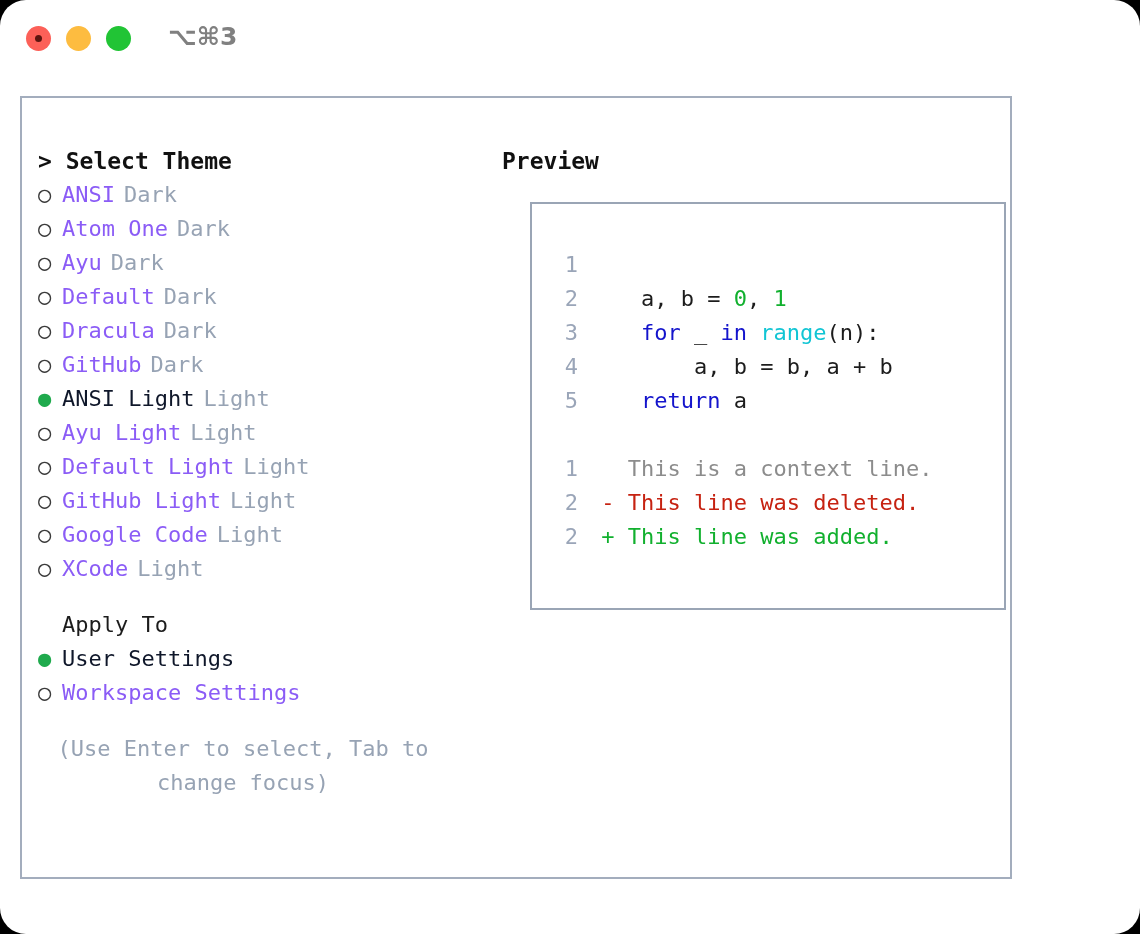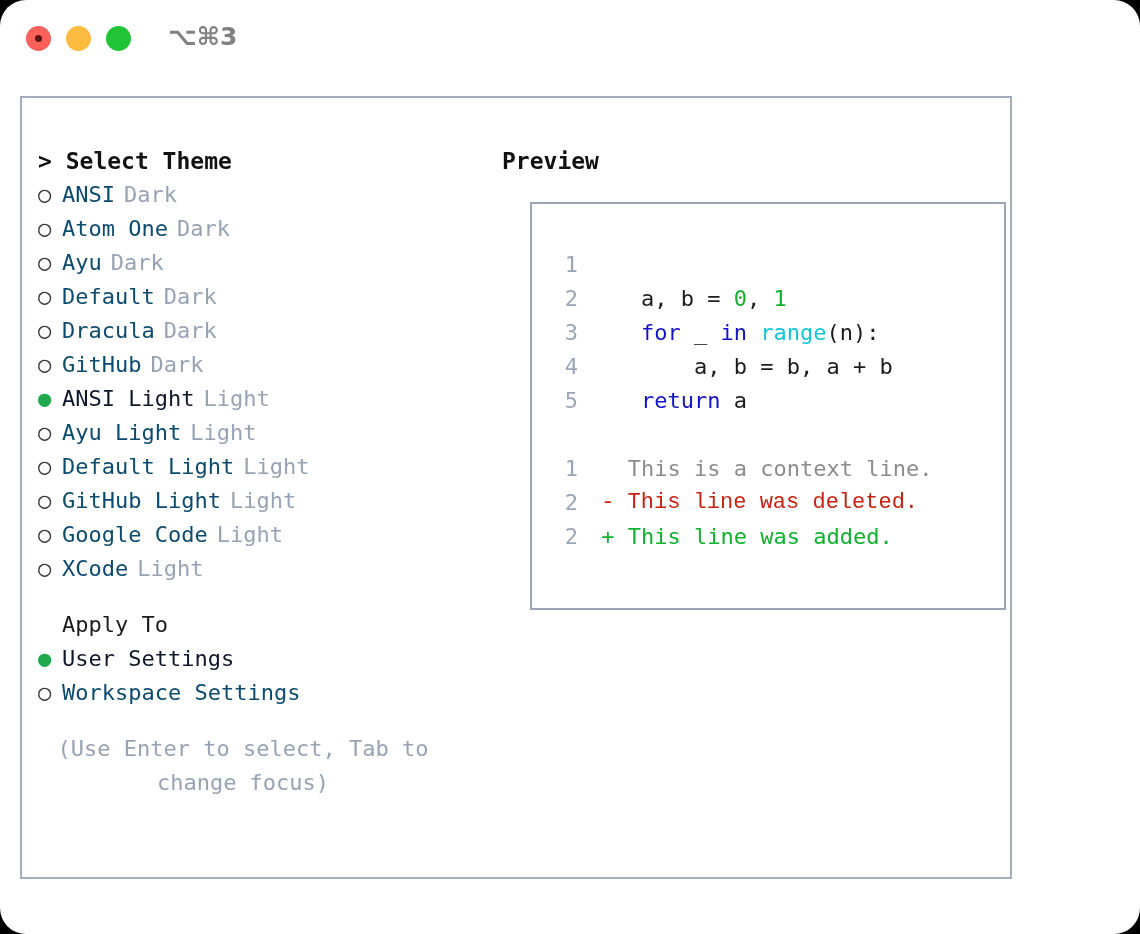--- a/index.html
+++ b/index.html
@@ -119,21 +119,21 @@
   }
   .bullet {
     display: inline-block;
     width: 24px;
     flex: 0 0 24px;
     font-size: 22px;
     line-height: 34px;
   }
   .bullet.off { color: #3b3b3b; }
   .bullet.on  { color: #1faa4d; }
-  .theme-name { color: #0c4a6e; }
+  .theme-name { color: #8b5cf6; }
   .theme-row.selected .theme-name { color: #0f172a; }
   .theme-badge {
     color: #97a3b4;
     margin-left: 9px;
   }
 
   
   .apply-block { margin-top: 22px; }
   .apply-title {
     font-size: 22px;
@@ -185,21 +185,21 @@
     text-align: right;
     margin-right: 10px;
   }
   .code-text { white-space: pre; }
 
   .tok-kw   { color: #1414cc; }
   .tok-fn   { color: #11c5d4; }
   .tok-num  { color: #11b02e; }
   .tok-id   { color: #1c1c1c; }
   .tok-ctx  { color: #8c8c8c; }
-  .tok-del  { color: #c62211; font-family: Liberation Mono, monospace; }
+  .tok-del  { color: #c62211; }
   .tok-add  { color: #11b02e; }
 
   .code-gap { height: 34px; }
 </style>
 </head>
 <body>
 
 <div class="page">
 
   <div class="titlebar">

